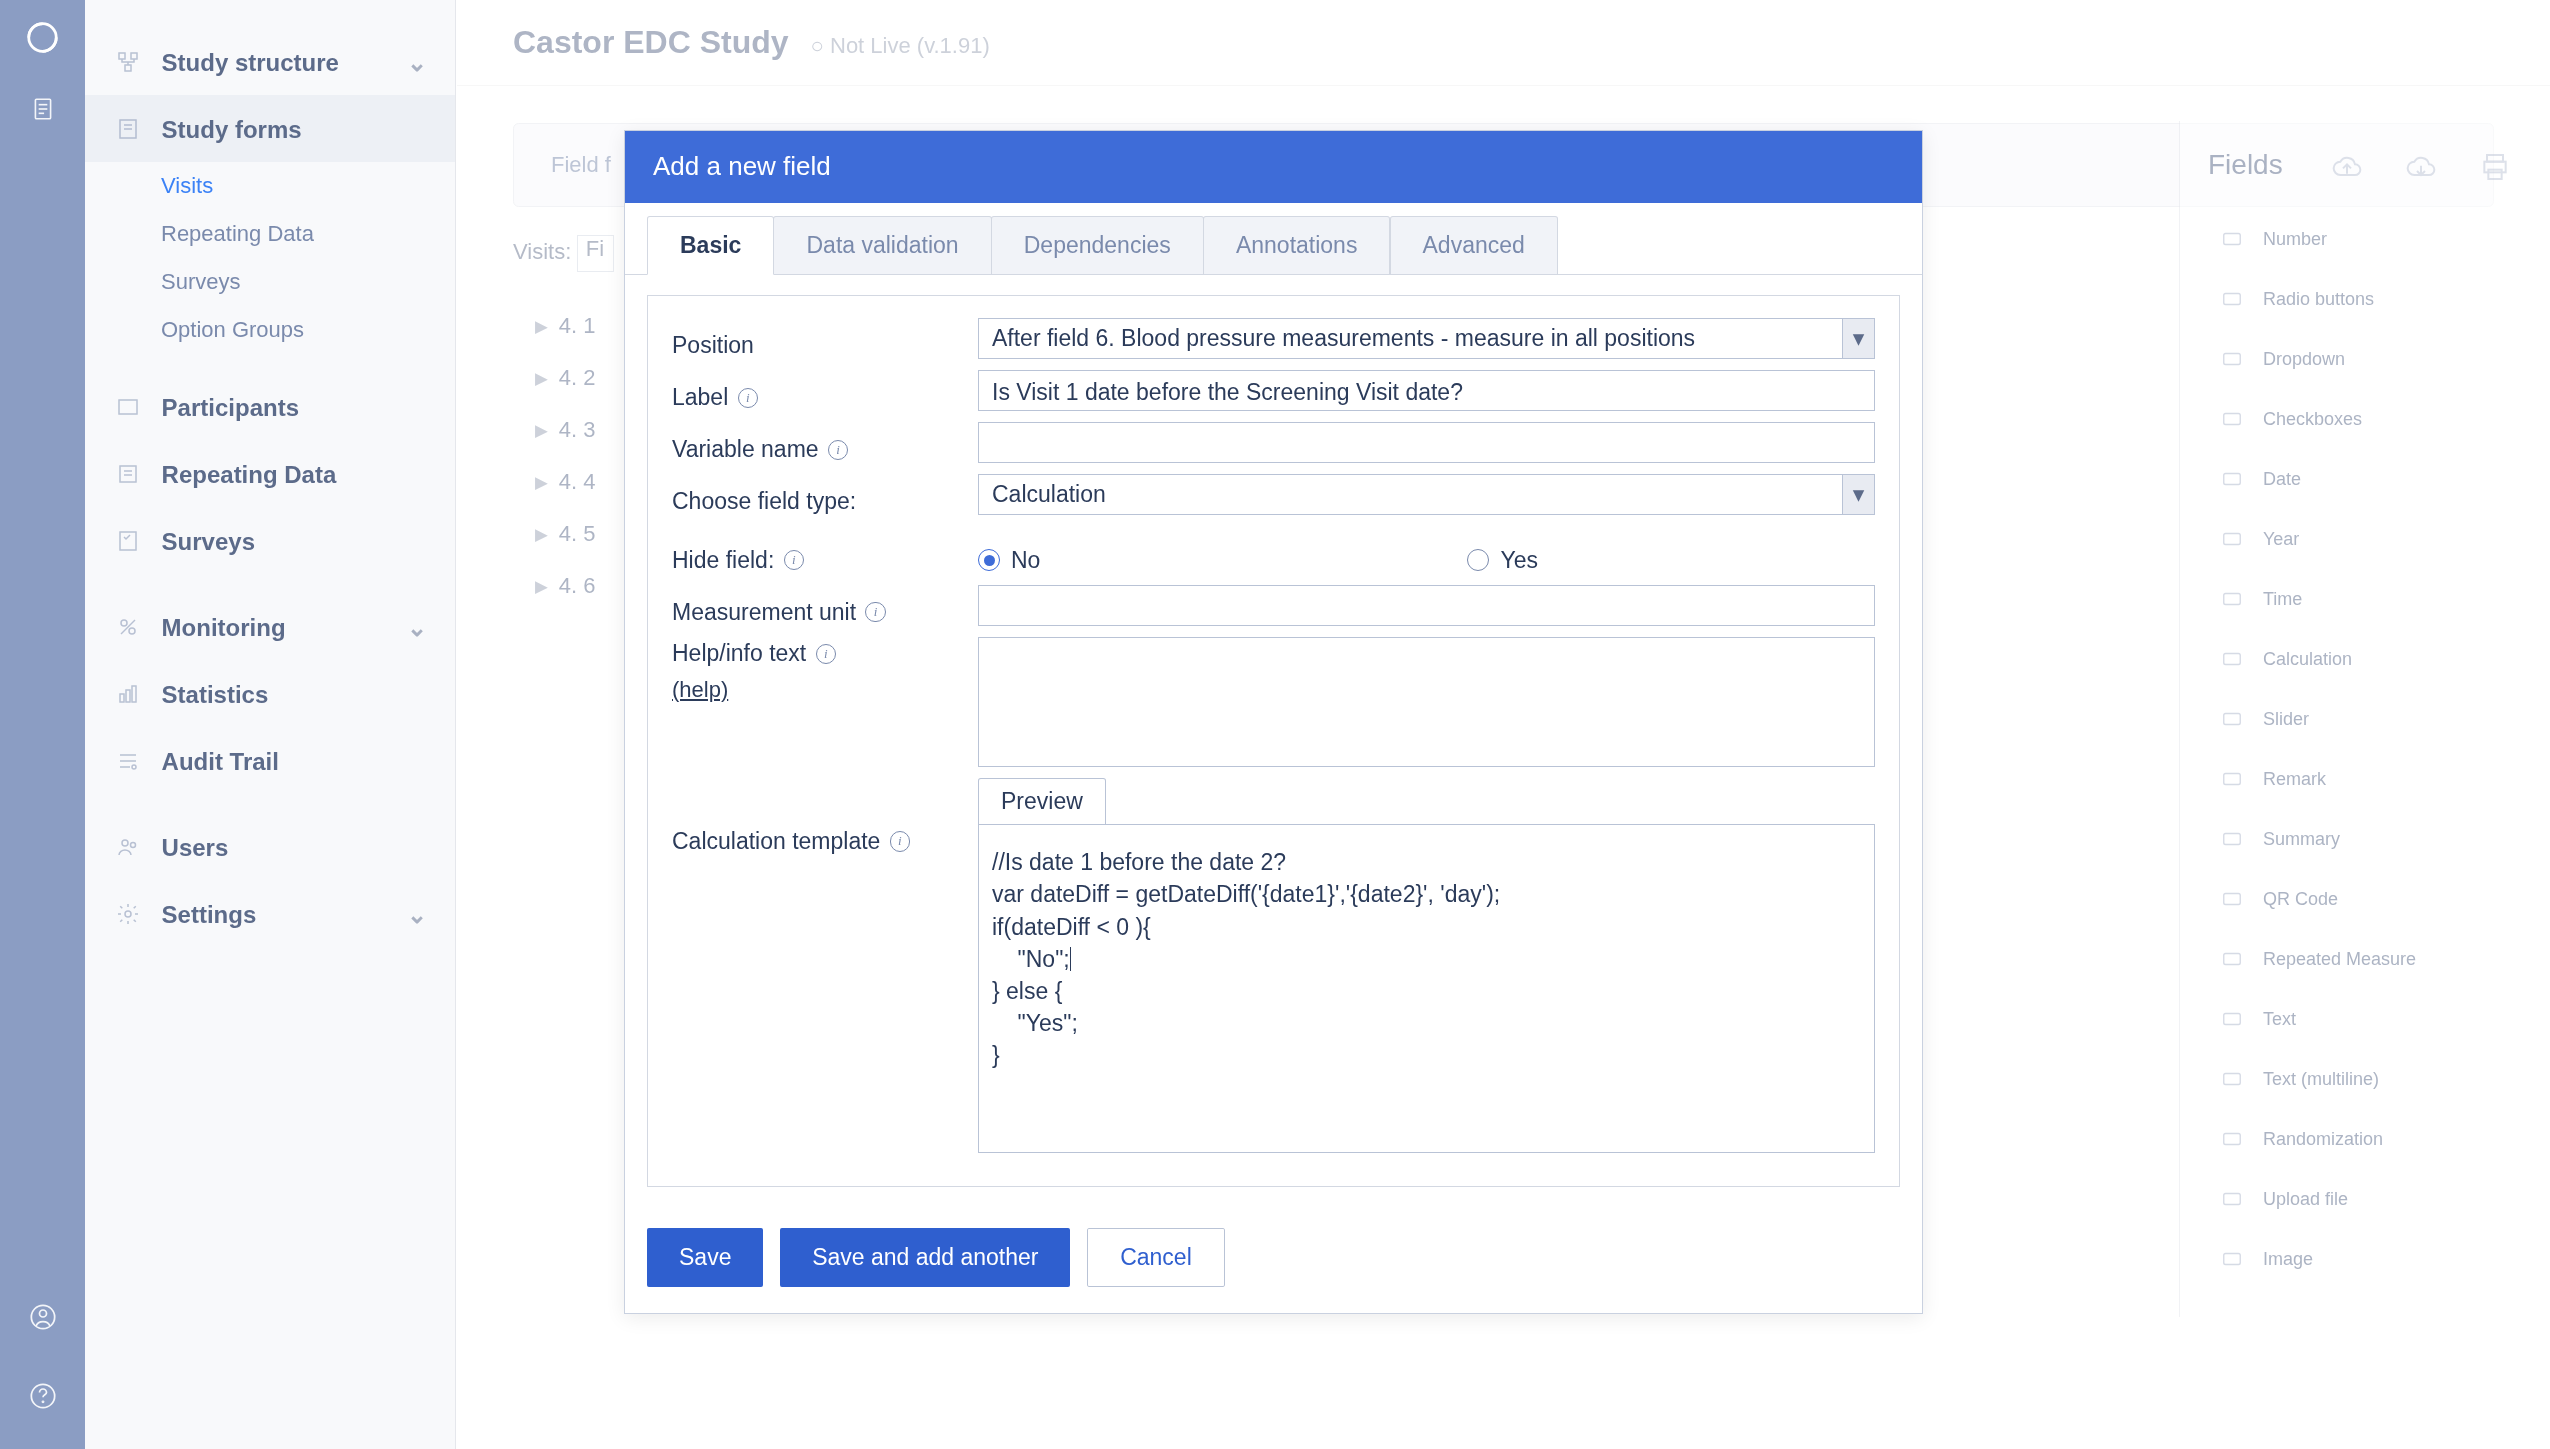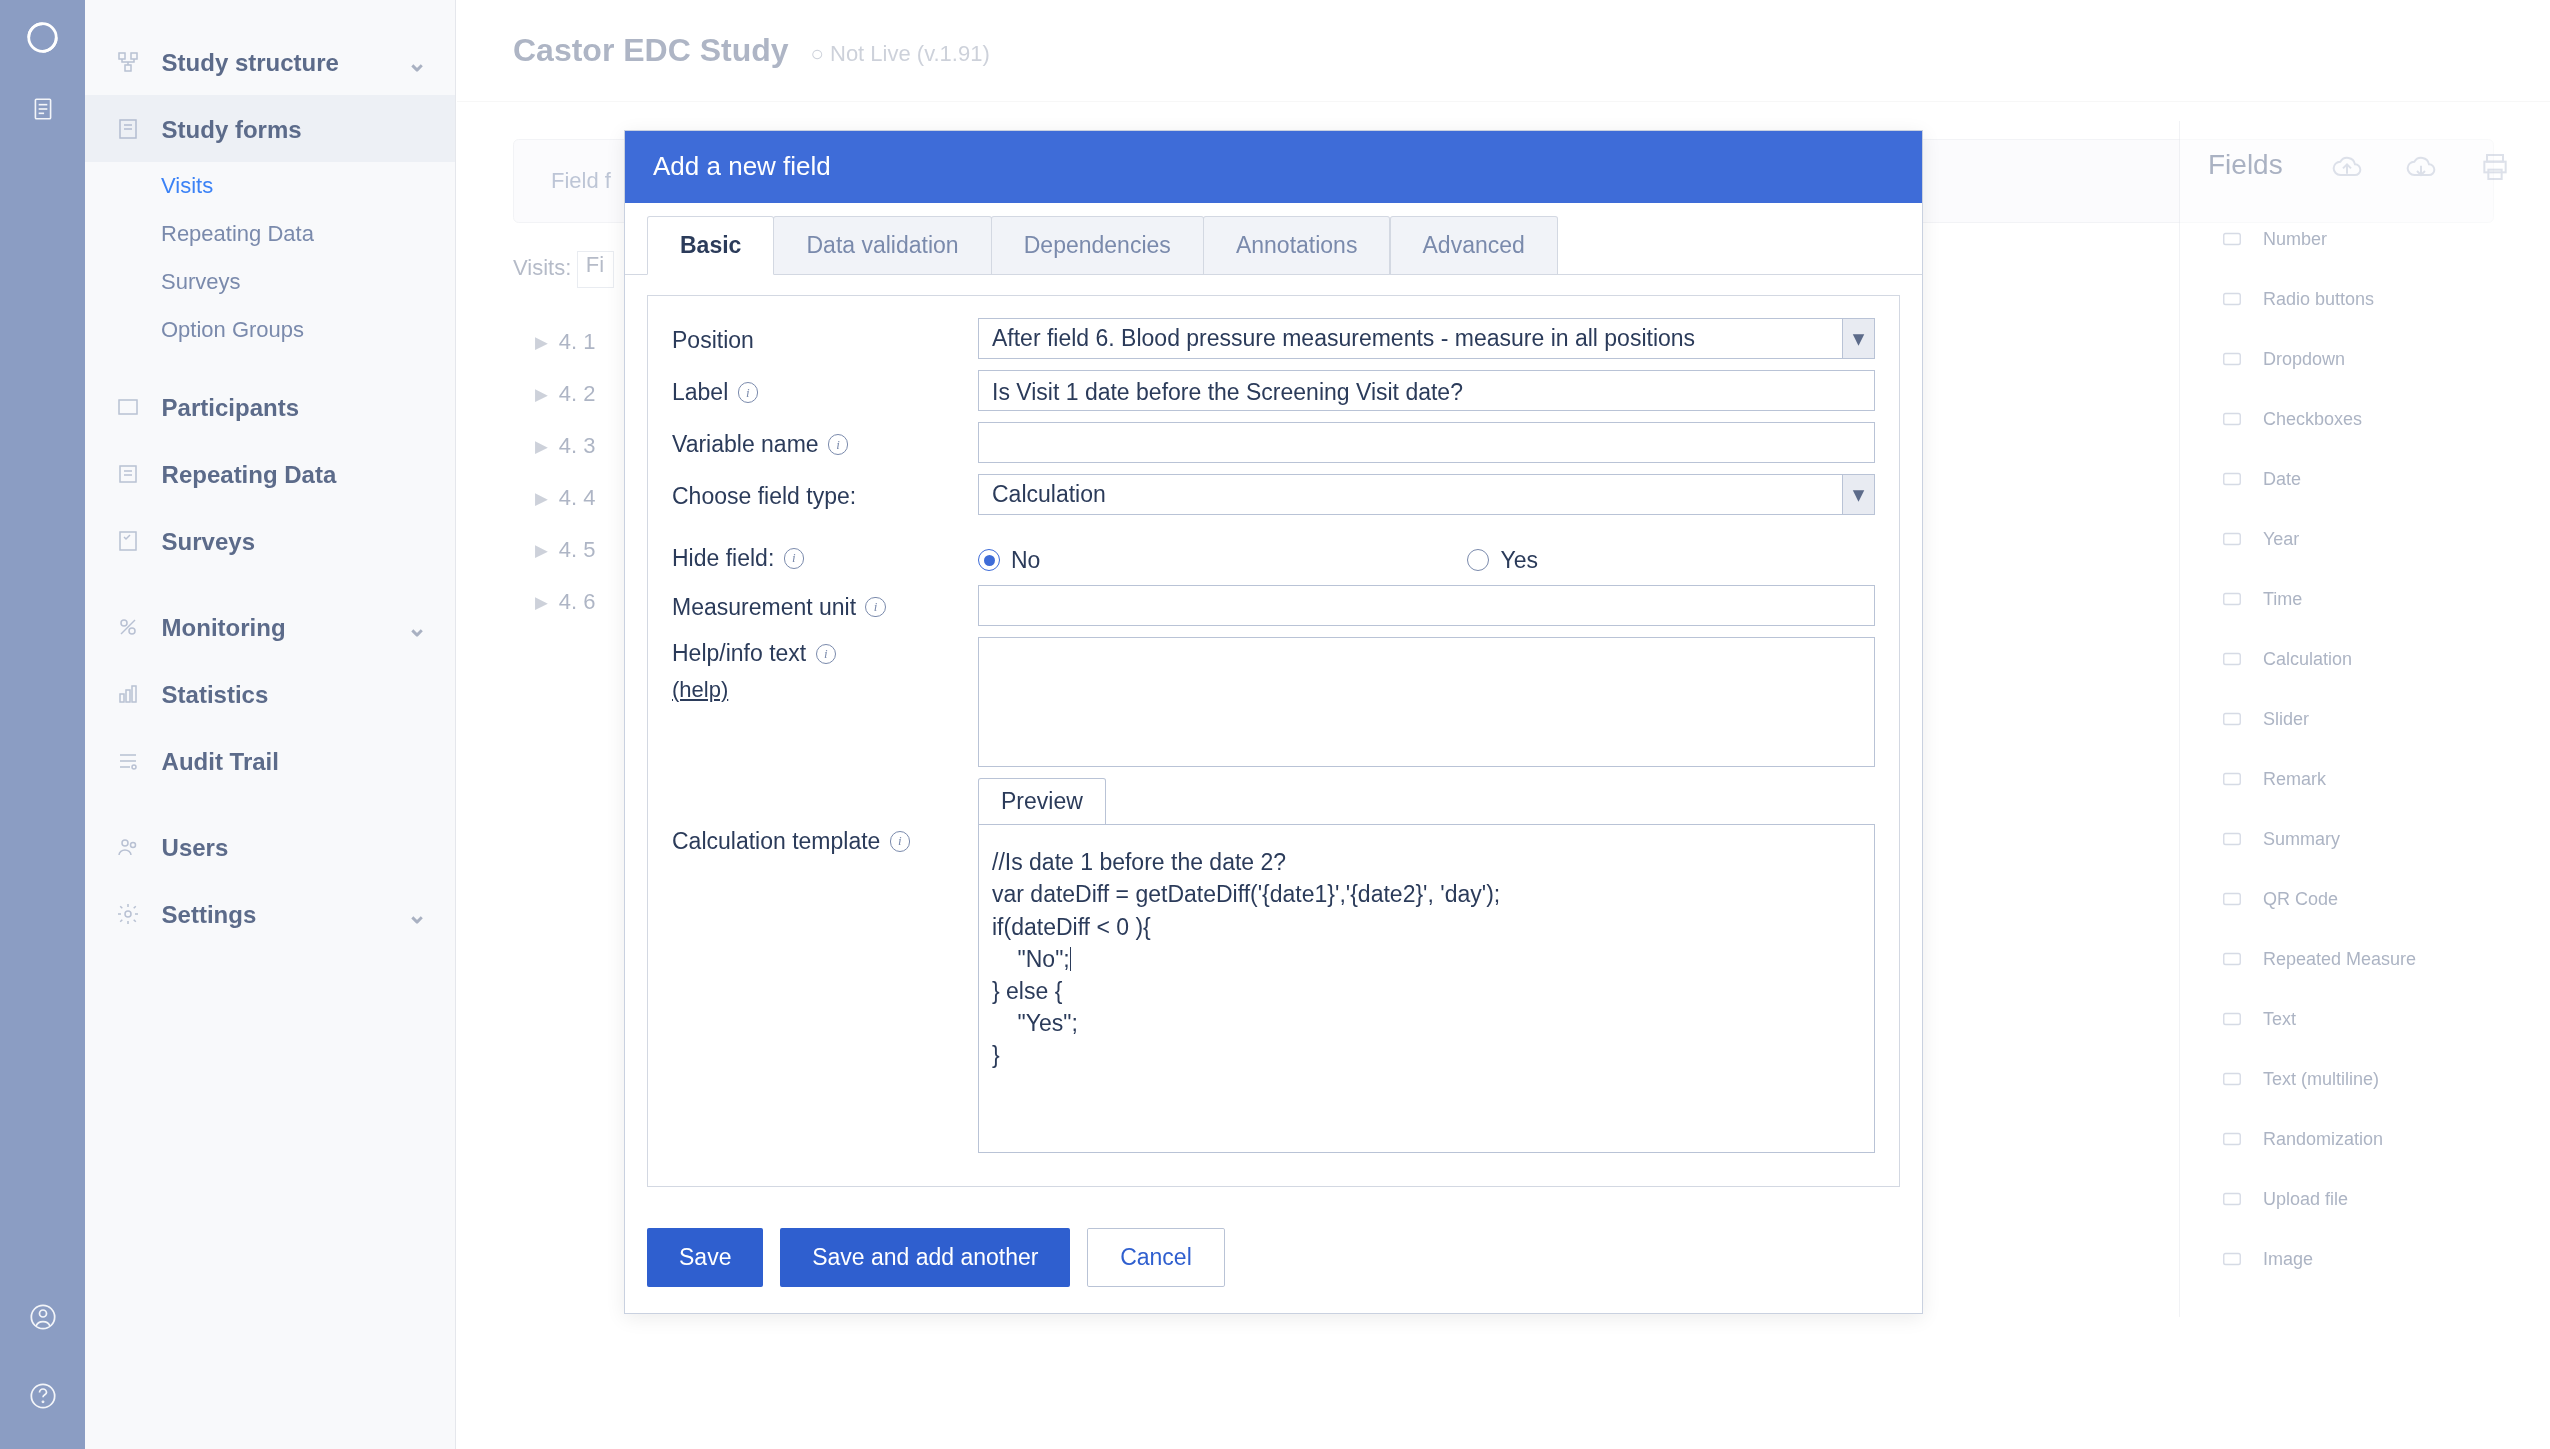--- a/index.html
+++ b/index.html
@@ -15,21 +15,21 @@
     .sidebar { position: absolute; left: 85px; top: 0; width: 371px; height: 100%; background: #f8f9fb; border-right: 0.9px solid #e5e7ec; padding: 28px 0; }
     .sidebar-top-item { display: flex; align-items: flex-end; padding: 18.6px 28px; font-size: 24px; font-weight: 600; color: #5c6b8a; cursor: pointer; }
     .sidebar-top-item.active { background: #edf0f5; }
     .sidebar-top-item .chev { margin-left: auto; opacity: 0.5; }
     .sidebar-top-item .s-icon { width: 30px; height: 30px; margin-right: 18.6px; opacity: 0.5; display: flex; align-items: center; justify-content: center; }
     .sidebar-sub { padding: 11px 28px 11px 76px; font-size: 22px; color: #7a8aac; cursor: pointer; }
     .sidebar-sub.visits { color: #3b82f6; }
     
     
     .main-bg { position: absolute; left: 457px; top: 0; right: 0; bottom: 0; background: #fff; filter: opacity(0.5); }
-    .main-header { padding: 32px 56px; display: flex; align-items: baseline; gap: 22px; border-bottom: 0.9px solid #eee;}
+    .main-header { padding: 24px 56px; display: flex; align-items: baseline; gap: 22px; border-bottom: 0.9px solid #eee;}
     .main-header .title { font-size: 32px; font-weight: 600; color: #5c6b8a; }
     .main-header .status { font-size: 22px; color: #9aa3b5; }
     .main-toolbar { margin: 37px 56px 0; background: #f6f7fa; border: 0.9px solid #e5e7ec; border-radius: 5.6px; padding: 28px 37px; font-size: 22px; color: #7a8aac; }
     .main-visits-row { margin: 28px 56px 0; font-size: 22px; color: #6a7690; }
     .main-visits-row .inp { display: inline-block; border: 0.9px solid #d3d8e2; height: 37px; width: 37px; vertical-align: middle; background: #fff; }
     .tree { margin: 28px 56px 0; }
     .tree .node { padding: 13px 22px; font-size: 22px; color: #5c6b8a; display: flex; align-items: center; gap: 11px; }
     .tree .node .tri { color: #9aa3b5; font-size: 16.7px; }
     
     
@@ -42,21 +42,21 @@
     .top-right-icons div { width: 37px; height: 37px; color: #7a8aac; display:flex; align-items:center; justify-content:center; }
     
     
     .modal { position: absolute; left: 624px; top: 130px; width: 1299px; background: #fff; border: 0.9px solid #c9d1e0; box-shadow: 0 3.7px 18.6px rgba(0,0,0,0.08); }
     .modal-header { background: #3e6cd8; color: #fff; padding: 20.4px 28px; font-size: 26px; font-weight: 500; }
     .modal-tabs { display: flex; border-bottom: 0.9px solid #d3d8e2; padding: 0 22px; padding-top: 13px; gap: 0; }
     .modal-tab { padding: 15px 32px; font-size: 23px; color: #7a8aac; background: #f1f3f8; border: 0.9px solid #d3d8e2; border-bottom: none; margin-right: -0.9px; cursor: pointer; border-top-left-radius: 2.8px; border-top-right-radius: 2.8px; position: relative; }
     .modal-tab.active { background: #fff; color: #2b3b5a; font-weight: 600; border-bottom: 0.9px solid #fff; margin-bottom: -0.9px; z-index: 2;}
     .modal-body { padding: 20.4px 22px; }
     .form-panel { border: 0.9px solid #d3d8e2; padding: 22px 24px; }
-    .form-row { display: flex; align-items: center; margin-bottom: 11px; }
+    .form-row { display: flex; align-items: flex-end; margin-bottom: 11px; }
     .form-row.tall { align-items: flex-start; }
     .form-label { width: 306px; font-size: 23px; color: #2b3b5a; font-weight: 500; display: flex; align-items: center; gap: 9.3px; padding-top: 3.7px; }
     .form-label .info { width: 20.4px; height: 20.4px; border: 1.4px solid #7a8aac; border-radius: 50%; display: inline-flex; align-items: center; justify-content: center; font-size: 13px; color: #7a8aac; font-weight: normal; font-style: italic; font-family: serif;}
     .form-label .help-link { text-decoration: underline; font-weight: normal; font-size: 22px;}
     .form-control { flex: 1; }
     .select, .input { width: 100%; border: 0.9px solid #b9c3d6; padding: 7.4px 13px; font-size: 23px; color: #2b3b5a; background: #fff; height: 41px; position: relative; }
     .select { display: flex; align-items: center; }
     .select .drop { position: absolute; right: 0; top: 0; bottom: 0; width: 32px; background: #e8ebf2; border-left: 0.9px solid #b9c3d6; display: flex; align-items: center; justify-content: center; color: #5c6b8a; }
     .textarea { width: 100%; border: 0.9px solid #b9c3d6; padding: 9.3px 13px; font-size: 23px; color: #2b3b5a; background: #fff; resize: none; font-family: inherit; }
     .radio-group { display: flex; gap: 427px; padding-top: 7.4px; }

